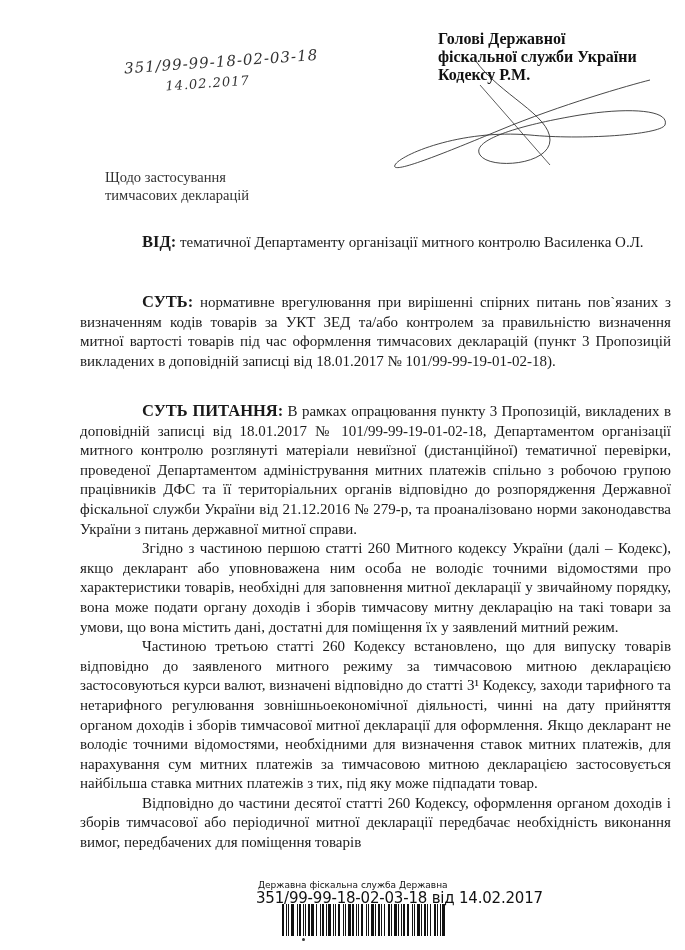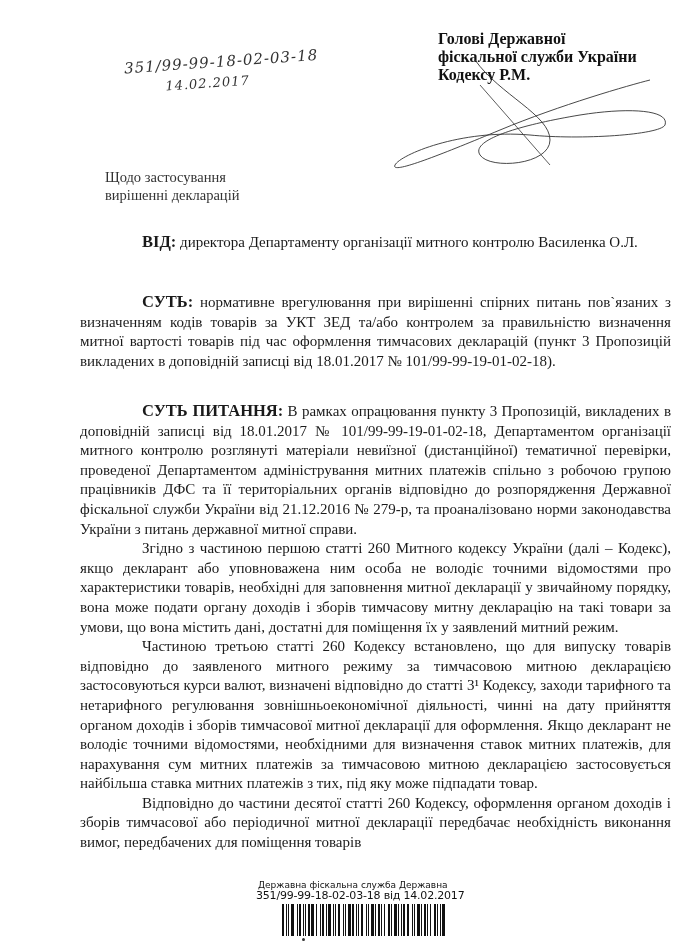--- a/index.html
+++ b/index.html
@@ -27,21 +27,21 @@
   .body-text { position: absolute; left: 80px; width: 591px; font-size: 15px; line-height: 19.6px; text-align: justify; color: #1a1a1a; }
   .body-text p { margin: 0; text-indent: 62px; }
   .body-text b { font-size: 16.5px; }
 
   #sec-from { top: 232px; }
   #sec-topic { top: 292px; }
   #sec-essence { top: 401px; }
 
   .barcode-wrap { position: absolute; left: 222px; top: 880px; width: 240px; height: 70px; }
   .barcode-org { position: absolute; left: 36px; top: 0; font-family: "DejaVu Sans", sans-serif; font-size: 9px; color: #111; white-space: nowrap; }
-  .barcode-num { position: absolute; left: 34px; top: 9px; font-family: "DejaVu Sans", sans-serif; font-size: 11px; color: #111; white-space: nowrap; letter-spacing: -0.2px; }
+  .barcode-num { position: absolute; left: 34px; top: 9px; font-family: "DejaVu Sans", sans-serif; font-size: 15px; color: #111; white-space: nowrap; letter-spacing: -0.2px; }
   .barcode-bars { position: absolute; left: 60px; top: 24px; width: 205px; height: 32px; display: flex; align-items: stretch; }
   .barcode-bars span { display: block; background: #111; margin-right: 1.5px; }
   .dot { position: absolute; left: 302px; top: 938px; width: 3px; height: 3px; background: #333; border-radius: 50%; }
 </style>
 </head>
 <body>
 
 <div class="page">
 
   <div class="handwritten">
@@ -55,26 +55,26 @@
     <div>Кодексу Р.М.</div>
   </div>
 
   <svg class="signature" viewBox="0 0 300 120">
     <path d="M95 5 C 120 40, 170 60, 170 85 C 170 110, 110 115, 100 100 C 90 85, 140 70, 200 60 C 250 52, 290 55, 285 70 C 280 80, 200 85, 150 80 C 80 74, 20 100, 15 110 C 10 120, 60 100, 120 75 C 180 50, 250 30, 270 25" fill="none" stroke="#333" stroke-width="0.9"></path>
     <path d="M100 30 L 170 110" fill="none" stroke="#333" stroke-width="0.8"></path>
   </svg>
 
   <div class="subject-note">
     <div>Щодо застосування</div>
-    <div>вирішенні декларацій</div>
+    <div>тимчасових декларацій</div>
   </div>
 
 
   <div class="body-text" id="sec-from">
-    <p><b>ВІД:</b><span> директора Департаменту організації митного контролю Василенка О.Л.</span></p>
+    <p><b>ВІД:</b><span> тематичної Департаменту організації митного контролю Василенка О.Л.</span></p>
   </div>
 
   <div class="body-text" id="sec-topic">
     <p><b>СУТЬ:</b><span> нормативне врегулювання при вирішенні спірних питань пов`язаних з визначенням кодів товарів за УКТ ЗЕД та/або контролем за правильністю визначення митної вартості товарів під час оформлення тимчасових декларацій (пункт 3 Пропозицій викладених в доповідній записці від 18.01.2017 № 101/99-99-19-01-02-18).</span></p>
   </div>
 
   <div class="body-text" id="sec-essence">
     <p><b>СУТЬ ПИТАННЯ:</b><span> В рамках опрацювання пункту 3 Пропозицій, викладених в доповідній записці від 18.01.2017 № 101/99-99-19-01-02-18, Департаментом організації митного контролю розглянуті матеріали невиїзної (дистанційної) тематичної перевірки, проведеної Департаментом адміністрування митних платежів спільно з робочою групою працівників ДФС та її територіальних органів відповідно до розпорядження Державної фіскальної служби України від 21.12.2016 № 279-р, та проаналізовано норми законодавства України з питань державної митної справи.</span></p>
     <p>Згідно з частиною першою статті 260 Митного кодексу України (далі – Кодекс), якщо декларант або уповноважена ним особа не володіє точними відомостями про характеристики товарів, необхідні для заповнення митної декларації у звичайному порядку, вона може подати органу доходів і зборів тимчасову митну декларацію на такі товари за умови, що вона містить дані, достатні для поміщення їх у заявлений митний режим.</p>
     <p>Частиною третьою статті 260 Кодексу встановлено, що для випуску товарів відповідно до заявленого митного режиму за тимчасовою митною декларацією застосовуються курси валют, визначені відповідно до статті 3¹ Кодексу, заходи тарифного та нетарифного регулювання зовнішньоекономічної діяльності, чинні на дату прийняття органом доходів і зборів тимчасової митної декларації для оформлення. Якщо декларант не володіє точними відомостями, необхідними для визначення ставок митних платежів, для нарахування сум митних платежів за тимчасовою митною декларацією застосовується найбільша ставка митних платежів з тих, під яку може підпадати товар.</p>

